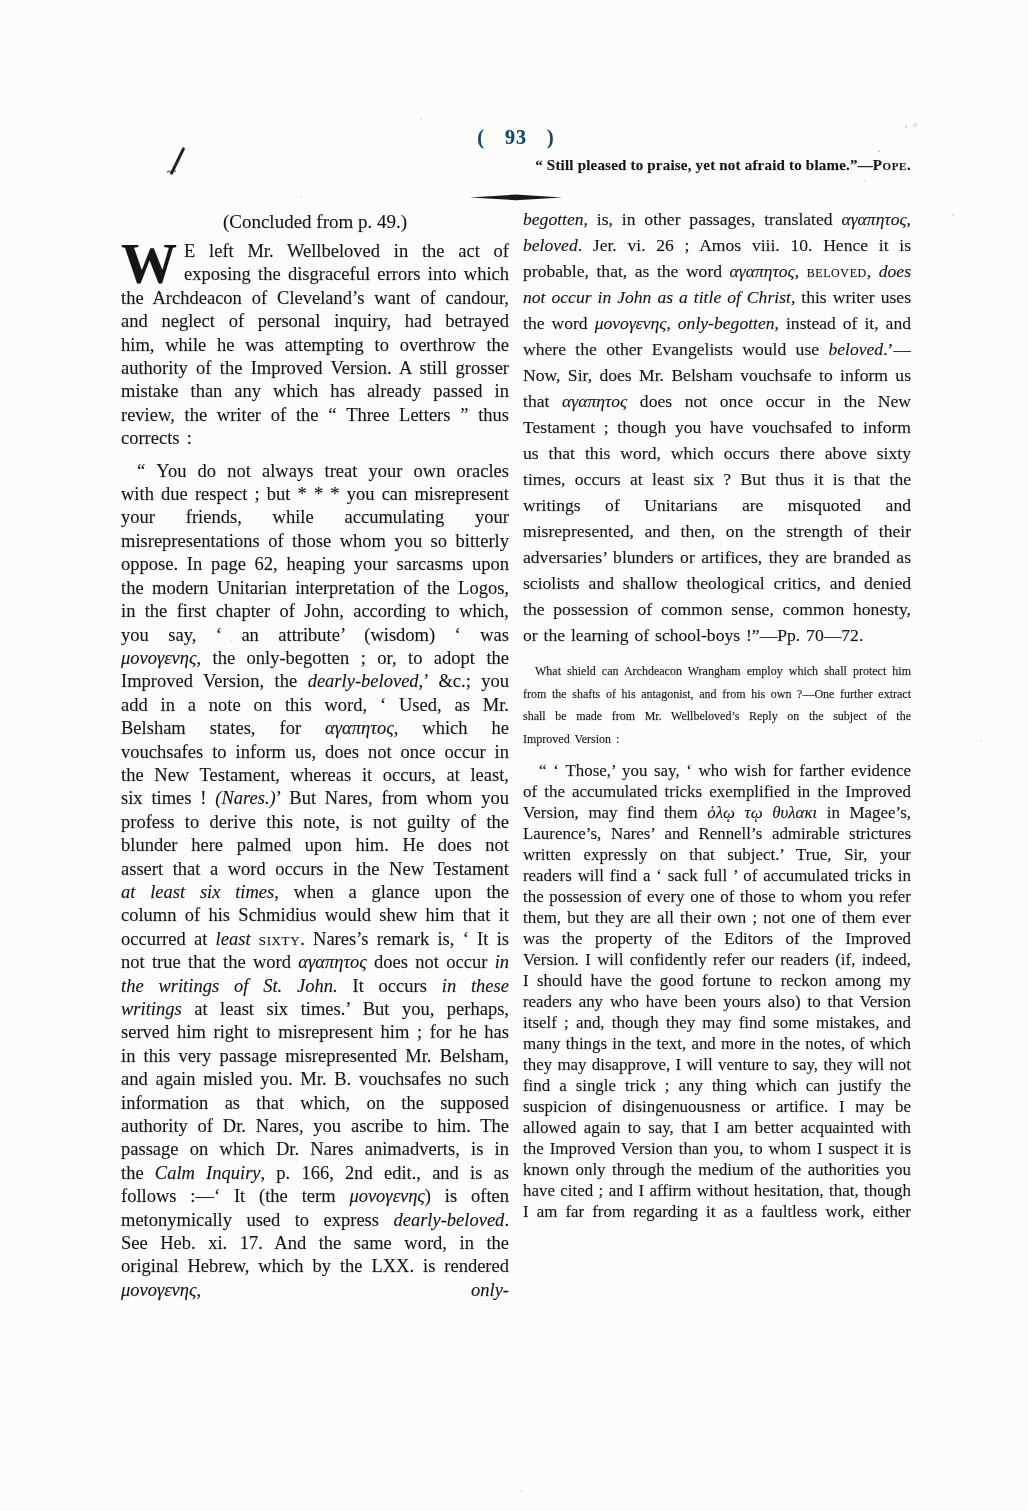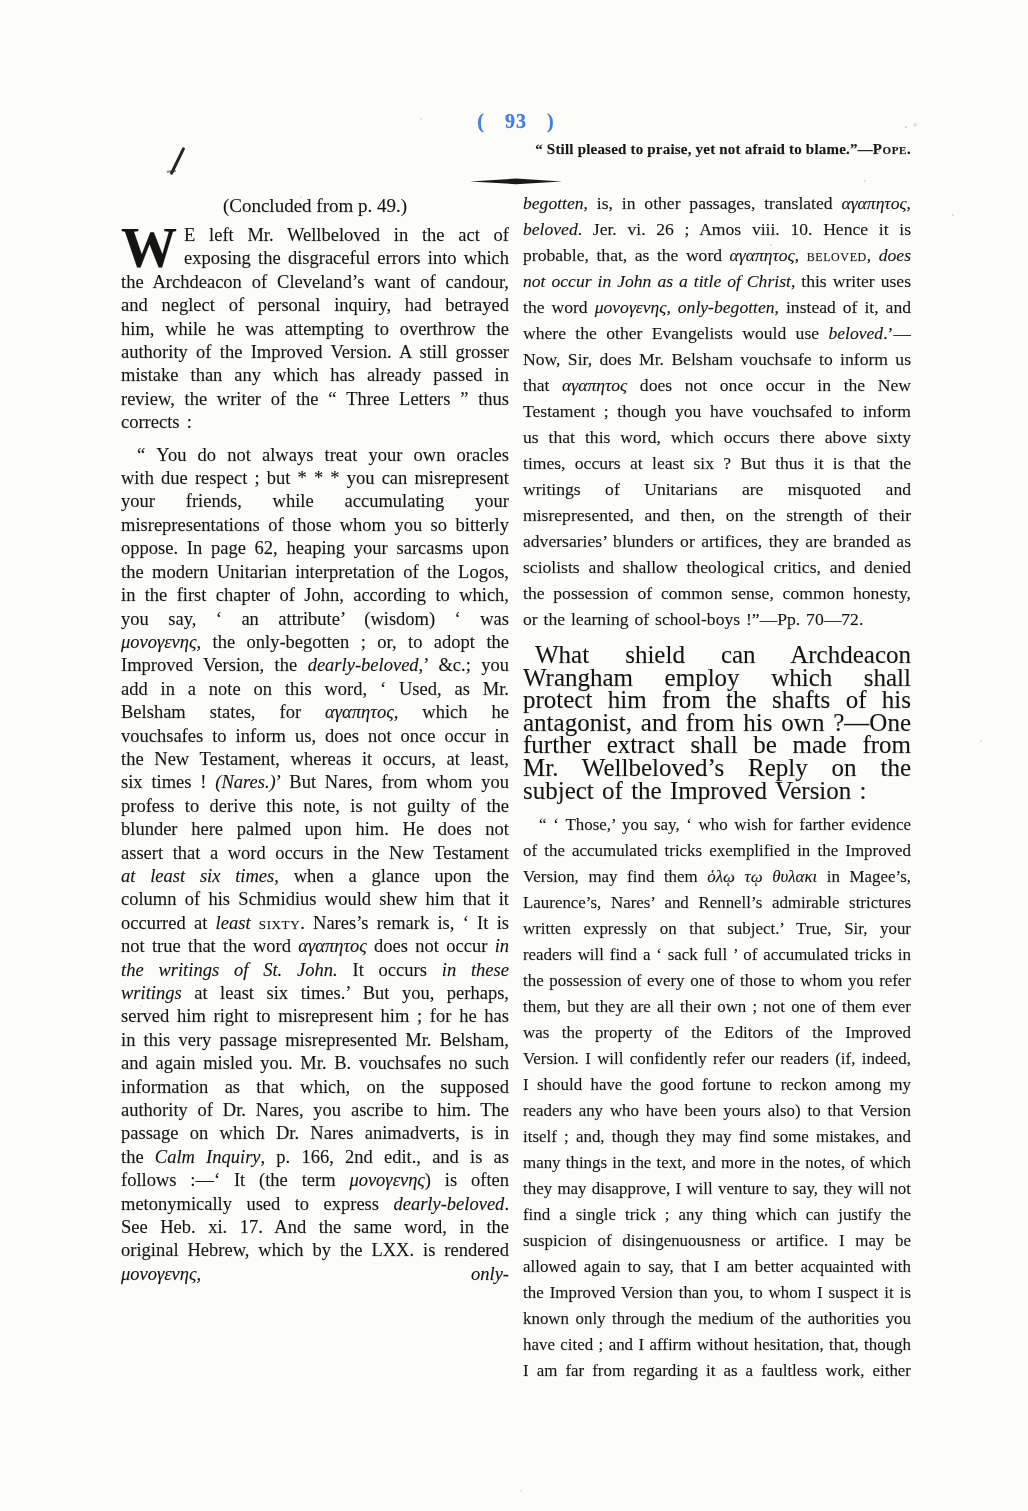--- a/index.html
+++ b/index.html
@@ -10,21 +10,21 @@
     background: #fcfcfa;
     color: #161514;
     font-family: "Liberation Serif", "DejaVu Serif", serif;
     overflow: hidden;
     -webkit-text-stroke: 0.25px rgba(20,18,16,0.45);
   }
   .content { position: absolute; left: 121px; top: 110px; width: 790px; }
 
   .page-number {
     text-align: center; font-size: 20px; word-spacing: 14px;
-    letter-spacing: 1px; font-weight: bold; color: #3b82f6;
+    letter-spacing: 1px; font-weight: bold; color: #0c4a6e; margin-top: 16px;
   }
   .title {
     margin: 16px 0 0 0; text-align: center;
     font-size: 40px; font-weight: bold; letter-spacing: 4px;
   }
   .epigraph {
     margin-top: 8px; text-align: right;
     font-size: 15px; font-weight: bold; letter-spacing: 0.2px;
   }
   .divider-wrap { text-align: center; margin-top: 13px; height: 8px; }
@@ -52,25 +52,25 @@
   .quote { margin-top: 9px !important; text-indent: 16px; }
   .flow-out { text-align-last: justify; }
 
   .dropcap {
     float: left; font-size: 56px; line-height: 42px;
     font-weight: bold; margin: 3px 7px 0 0;
   }
 
   .col-right .cont { font-size: 17.6px; line-height: 26px; word-spacing: 1.5px; }
   .col-right .shield {
-    font-size: 25px; line-height: 22.6px; word-spacing: 2px;
+    font-size: 12px; line-height: 22.6px; word-spacing: 2px;
     margin-top: 12px !important; text-indent: 12px;
   }
   .col-right .extract {
-    font-size: 16.9px; line-height: 26px; word-spacing: 1px;
+    font-size: 16.9px; line-height: 21px; word-spacing: 1px;
     margin-top: 10px !important; text-indent: 16px;
   }
 
   .smallcaps { font-variant: small-caps; letter-spacing: 0.6px; }
 
   
   .pen-mark {
     position: absolute; left: 176px; top: 146px;
     width: 3px; height: 30px; background: #262422;
     border-radius: 2px; transform: rotate(26deg);

